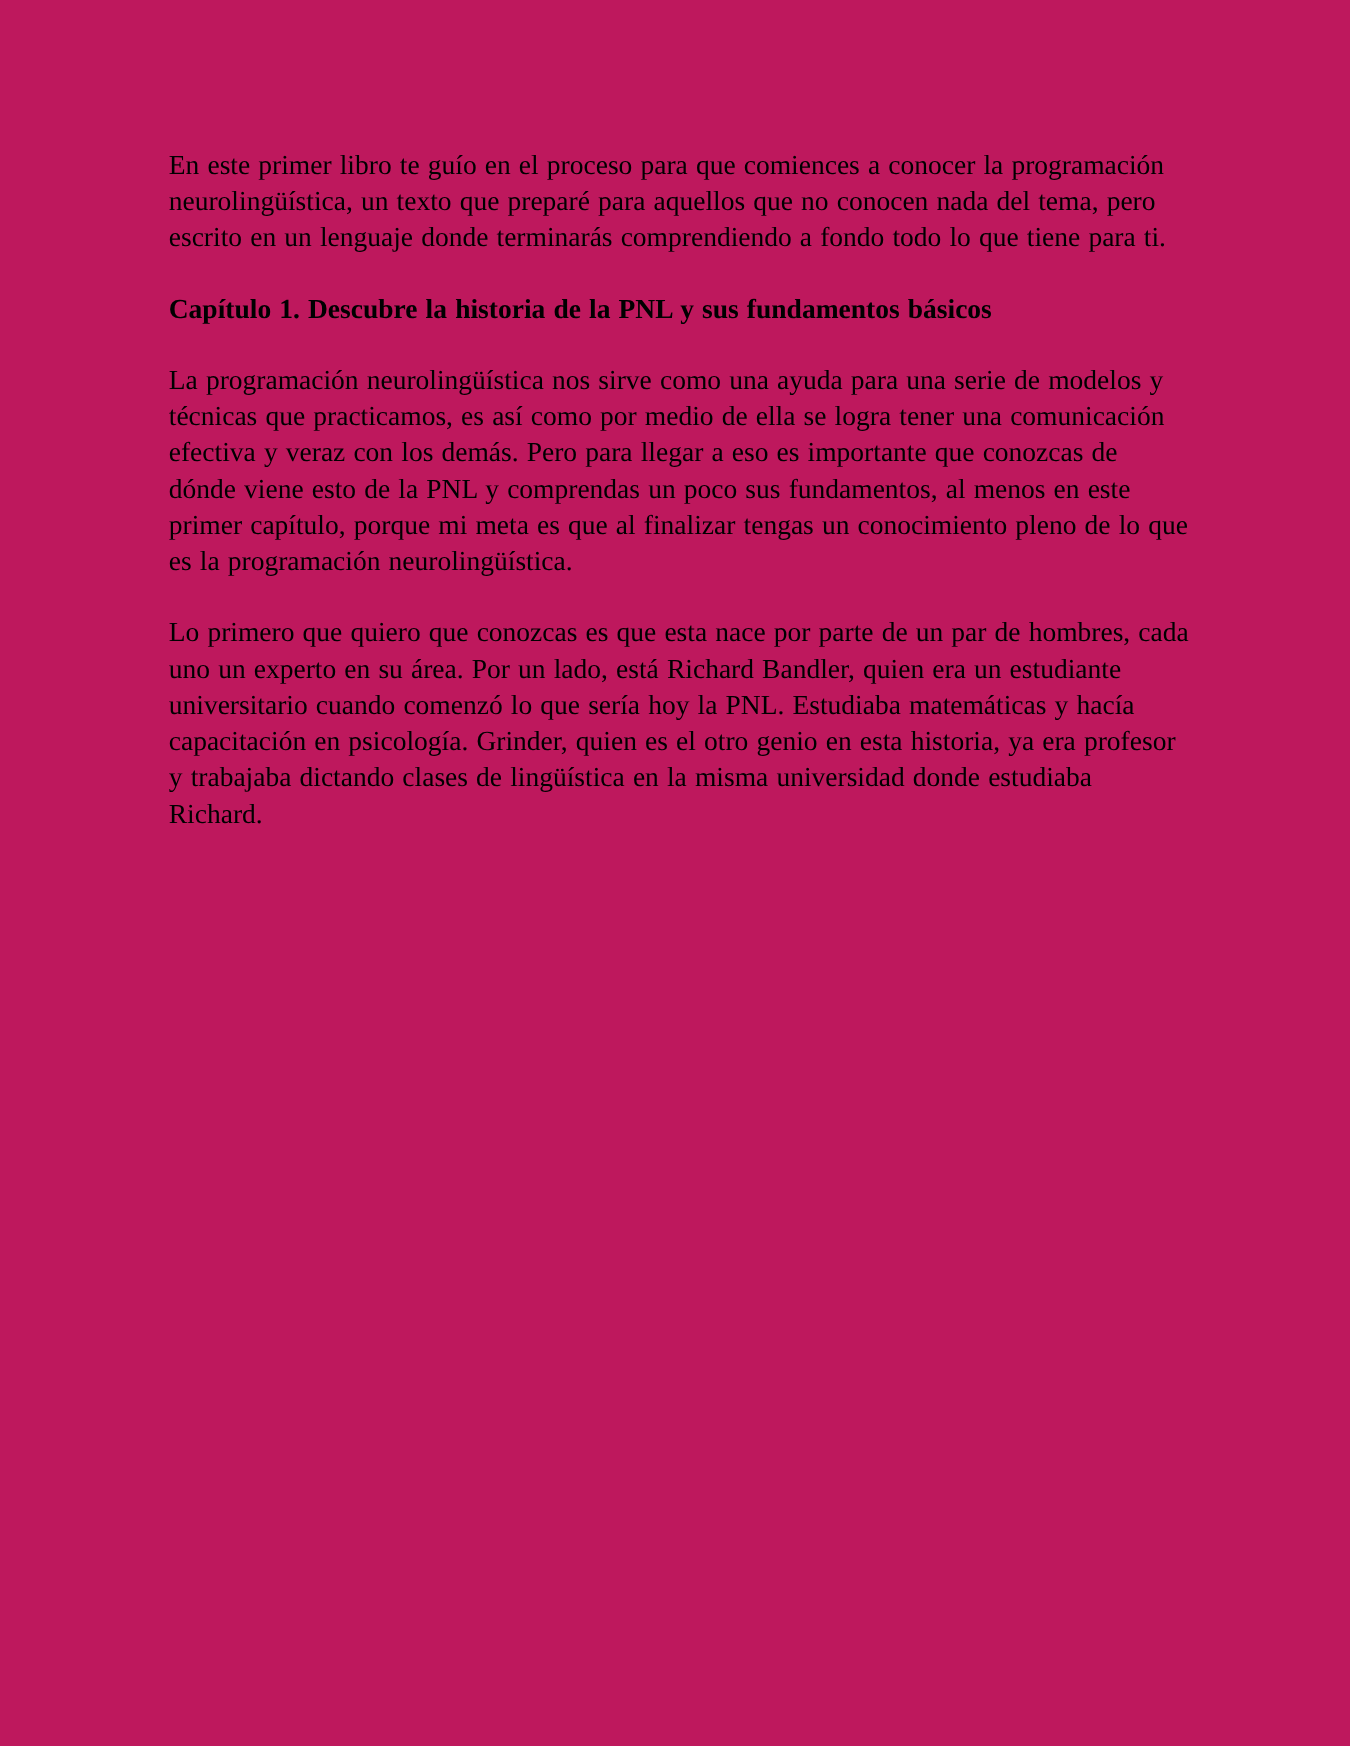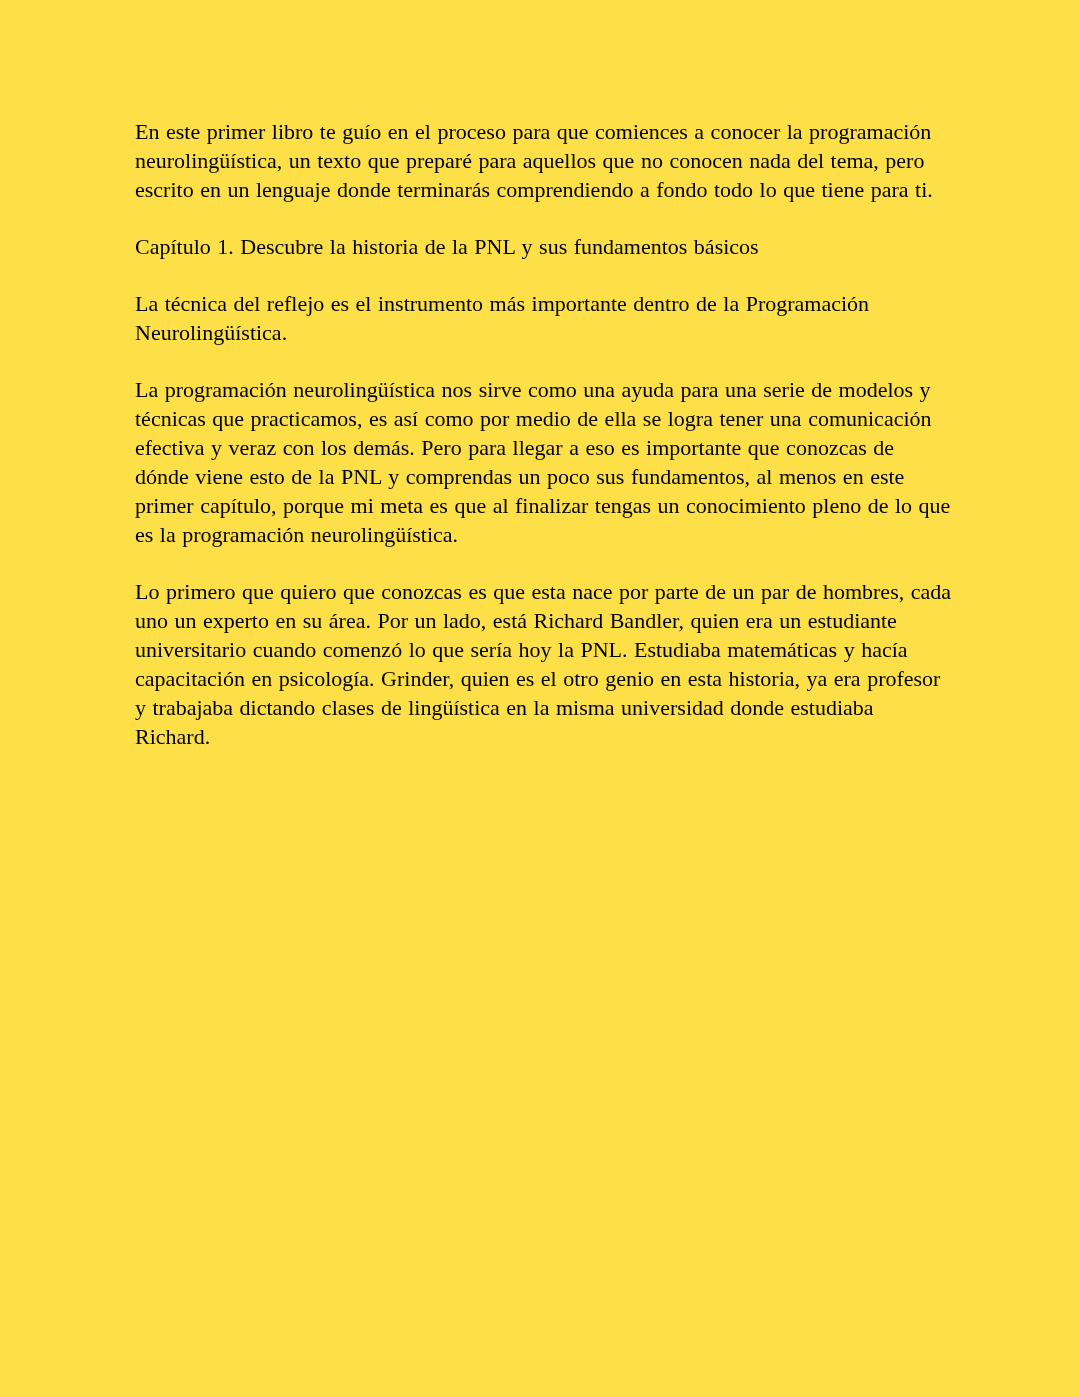--- a/index.html
+++ b/index.html
@@ -13,45 +13,44 @@
     position: relative;
     font-family: "Liberation Serif", "DejaVu Serif", serif;
     color: #000000;
     -webkit-font-smoothing: antialiased;
   }
   .page {
     box-sizing: border-box;
     width: 1080px;
     height: 1397px;
     padding: 117px 130px 60px 135px;
-    background: #fde047;
+    background: #be185d;
     overflow: hidden;
   }
   .doc-block {
     width: 818px;
     font-size: 22px;
     line-height: 29px;
     margin: 0 0 28px 0;
     letter-spacing: 0;
     word-spacing: 1px;
   }
   .doc-block.heading {
-    font-weight: normal;
+    font-weight: bold;
   }
 </style>
 </head>
 <body>
 
 <main class="page">
   <p class="doc-block">En este primer libro te guío en el proceso para que comiences a conocer la programación neurolingüística, un texto que preparé para aquellos que no conocen nada del tema, pero escrito en un lenguaje donde terminarás comprendiendo a fondo todo lo que tiene para ti.</p>
 
 
   <h1 class="doc-block heading">Capítulo 1. Descubre la historia de la PNL y sus fundamentos básicos</h1>
 
 
-  <p class="doc-block">La técnica del reflejo es el instrumento más importante dentro de la Programación Neurolingüística.</p>
 
 
 
   <p class="doc-block">La programación neurolingüística nos sirve como una ayuda para una serie de modelos y técnicas que practicamos, es así como por medio de ella se logra tener una comunicación efectiva y veraz con los demás. Pero para llegar a eso es importante que conozcas de dónde viene esto de la PNL y comprendas un poco sus fundamentos, al menos en este primer capítulo, porque mi meta es que al finalizar tengas un conocimiento pleno de lo que es la programación neurolingüística.</p>
 
   <p class="doc-block">Lo primero que quiero que conozcas es que esta nace por parte de un par de hombres, cada uno un experto en su área. Por un lado, está Richard Bandler, quien era un estudiante universitario cuando comenzó lo que sería hoy la PNL. Estudiaba matemáticas y hacía capacitación en psicología. Grinder, quien es el otro genio en esta historia, ya era profesor y trabajaba dictando clases de lingüística en la misma universidad donde estudiaba Richard.</p>
 </main>
 
 </body></html>

